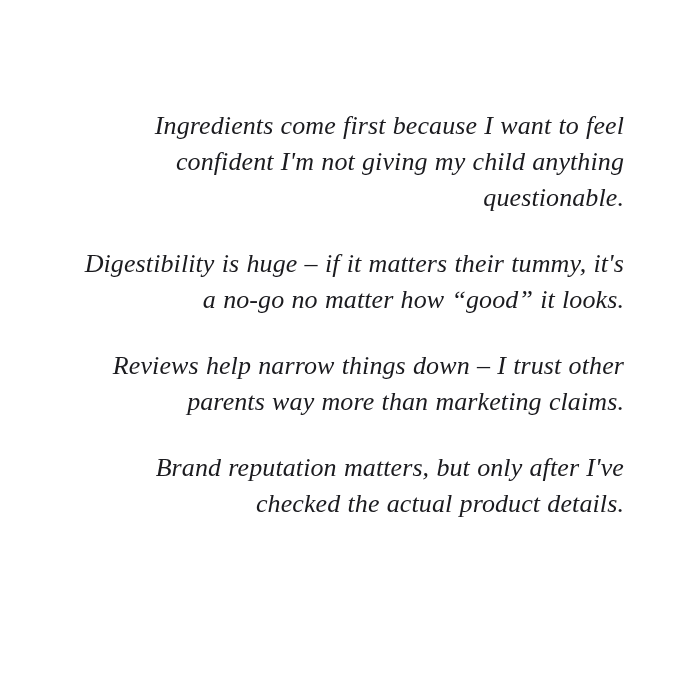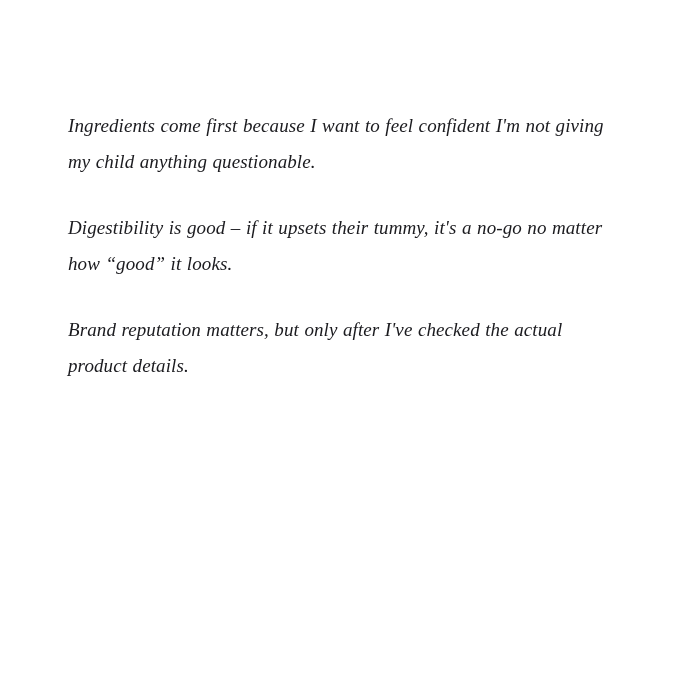--- a/index.html
+++ b/index.html
@@ -22,33 +22,35 @@
   }
   .content {
     position: absolute;
     left: 68px;
     top: 108px;
     width: 556px;
   }
   .para {
     font-family: "Liberation Serif", serif;
     font-style: italic;
-    font-size: 19px;
+    font-size: 26px;
     line-height: 36px;
     color: #1b1b1f;
     margin: 0 0 30px 0;
     letter-spacing: 0.1px;
     word-spacing: 0.6px;
+    text-align: right;
   }
   .para:last-child {
     margin-bottom: 0;
   }
 </style>
 </head>
 <body>
 
 <div class="page">
   <div class="content">
     <p class="para">Ingredients come first because I want to feel confident I'm not giving my child anything questionable.</p>
-    <p class="para">Digestibility is good – if it upsets their tummy, it's a no-go no matter how “good” it looks.</p>
+    <p class="para">Digestibility is huge – if it matters their tummy, it's a no-go no matter how “good” it looks.</p>
+    <p class="para">Reviews help narrow things down – I trust other parents way more than marketing claims.</p>
     <p class="para">Brand reputation matters, but only after I've checked the actual product details.</p>
   </div>
 </div>
 
 </body></html>

